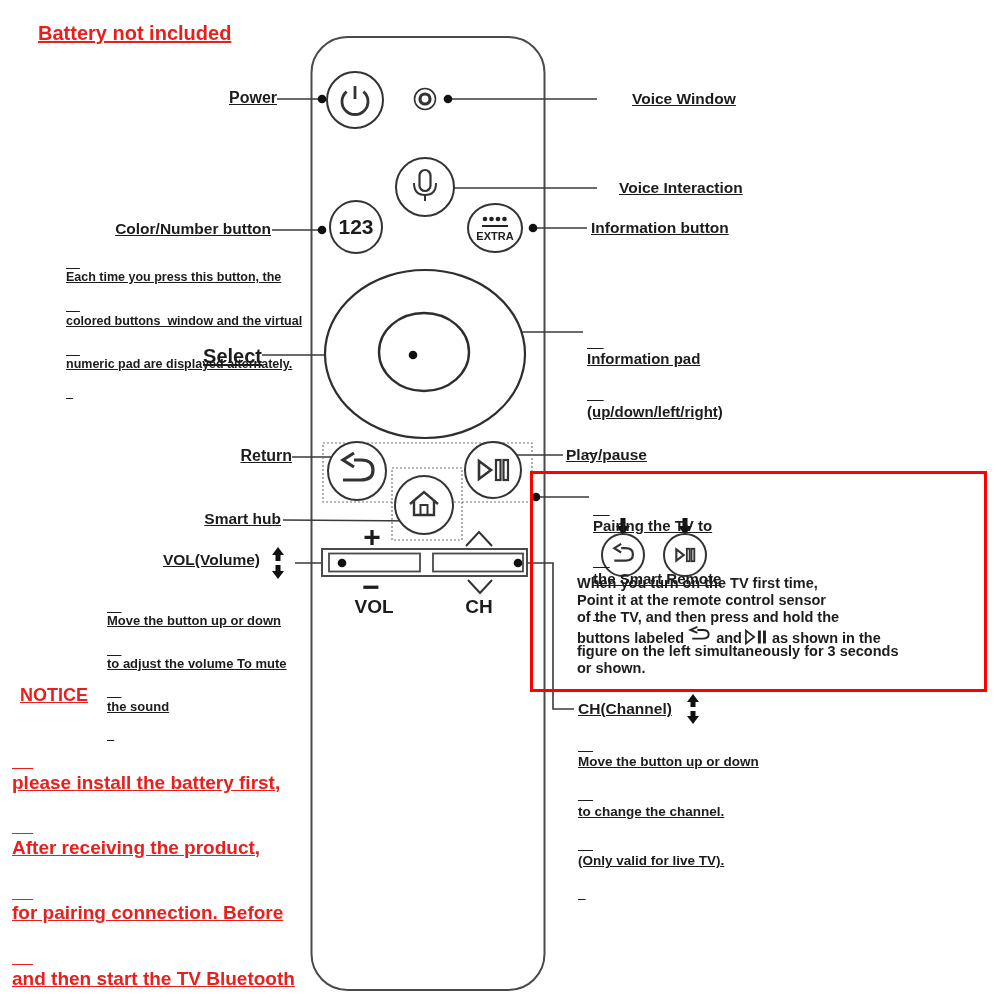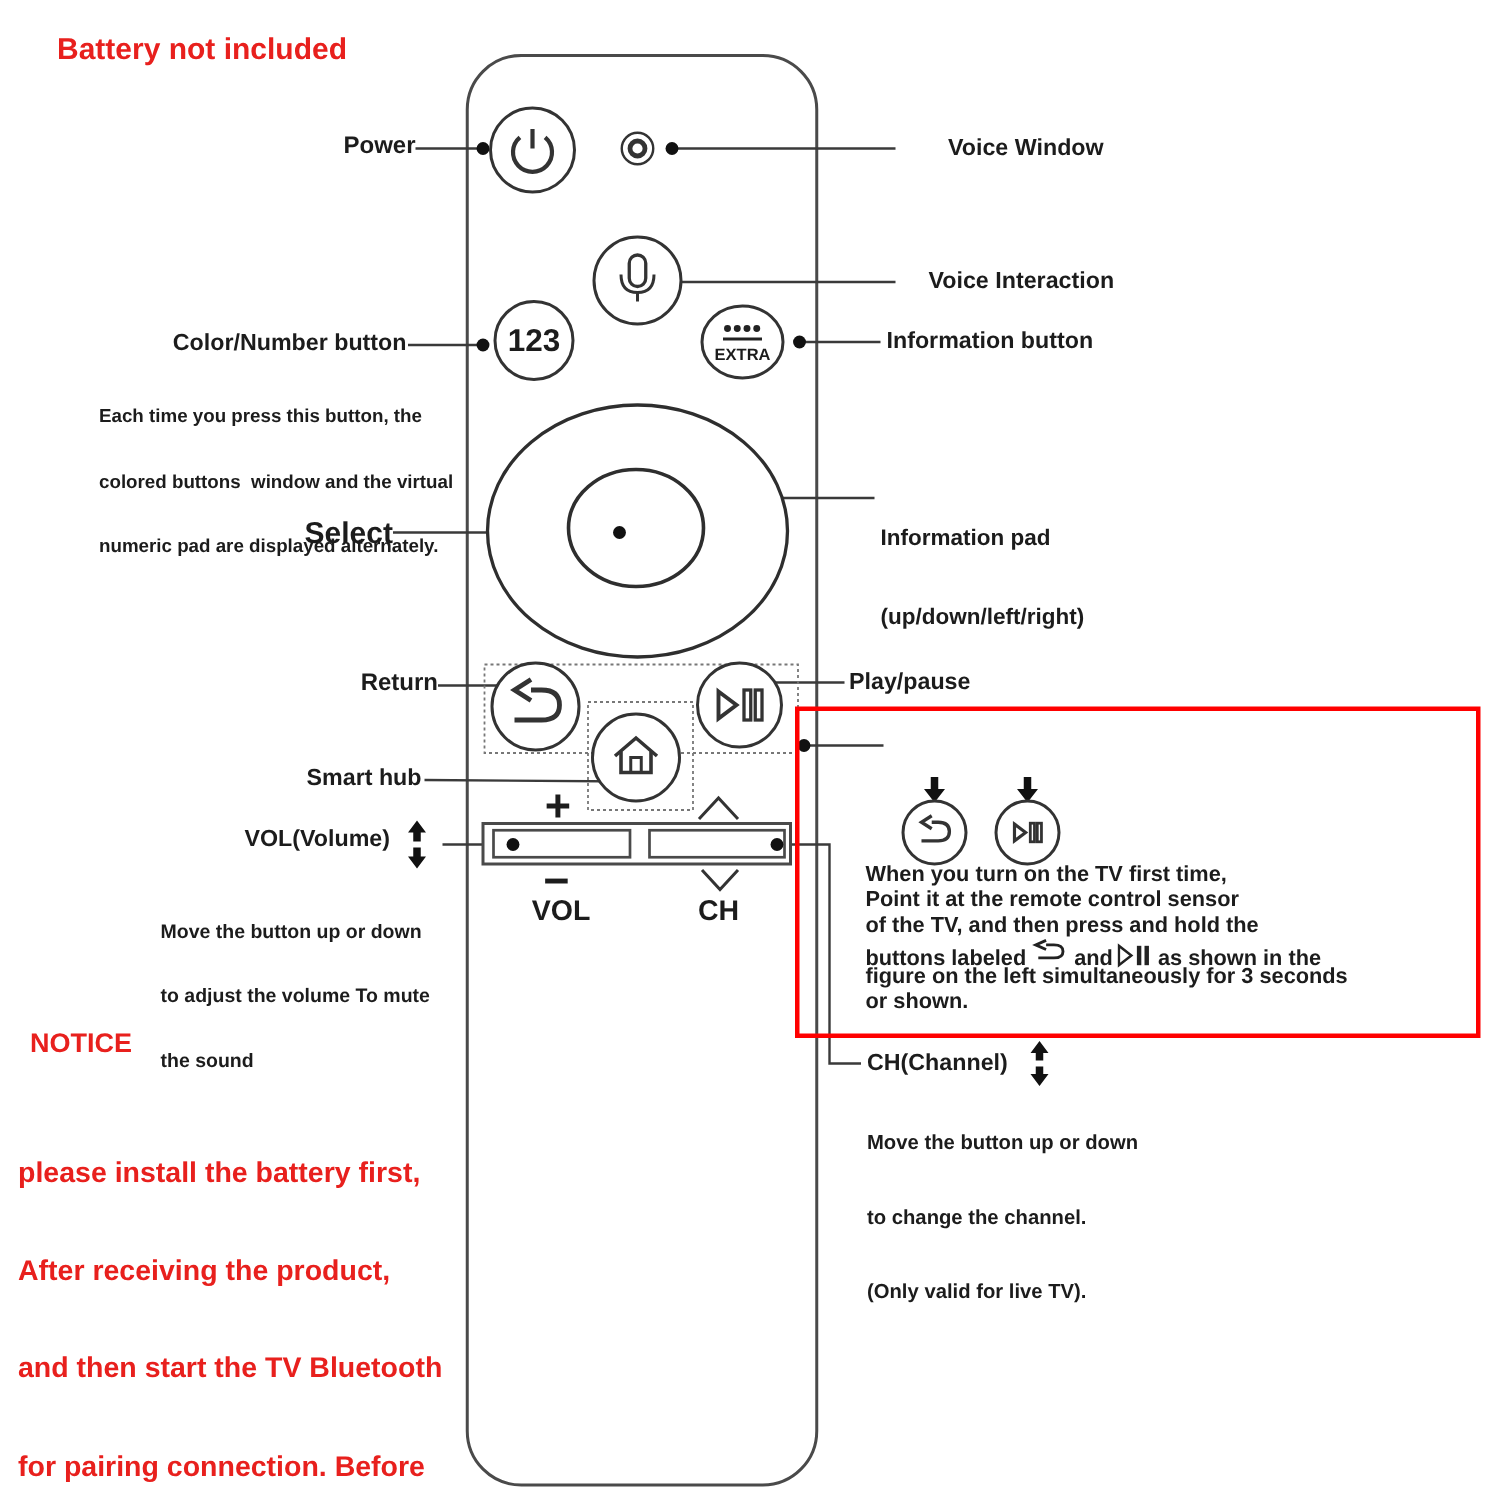--- a/index.html
+++ b/index.html
@@ -1,19 +1,19 @@
 <!DOCTYPE html>
 <html><head>
 <meta charset="utf-8">
 <style>
   html,body{margin:0;padding:0;background:#ffffff;}
   #stage{position:relative;width:1001px;height:1001px;background:#fff;overflow:hidden;
          font-family:"Liberation Sans",sans-serif;color:#1c1c1c;}
   #draw{position:absolute;left:0;top:0;}
-  .lbl{position:absolute;font-weight:bold;white-space:pre;}
+  .lbl{position:absolute;font-weight:bold;white-space:pre;text-decoration:underline;}
   .red{color:#e8201d;}
   .rline{line-height:14.5px;font-size:12.5px;}
   .pairing-box{position:absolute;left:530px;top:471px;width:457px;height:221px;
                border:3px solid #ff0000;box-sizing:border-box;}
   .pline{position:absolute;font-weight:bold;font-size:14.5px;white-space:pre;}
   .inline-ico{vertical-align:-3px;margin:0 3px;}
   svg text{font-family:"Liberation Sans",sans-serif;}
 </style>
 </head>
 <body>
@@ -174,22 +174,22 @@
     </g>
   </svg>
 
   <div class="pairing-box"></div>
 
   <div class="lbl red" style="left:38px;top:22px;font-size:20px;">Battery not included</div>
   <div class="lbl red" style="left:20px;top:685px;font-size:18px;">NOTICE</div>
   <div class="lbl red" style="left:12px;top:728px;font-size:19px;line-height:21.8px;">
     <div>please install the battery first,</div>
     <div>After receiving the product,</div>
+    <div>for pairing connection. Before</div>
     <div>and then start the TV Bluetooth</div>
-    <div>for pairing connection. Before</div>
     
     
     
     
   </div>
 
   <div class="lbl" style="left:170px;top:89px;width:107px;text-align:right;font-size:16px;">Power</div>
   <div class="lbl" style="left:75px;top:220px;width:196px;text-align:right;font-size:15.5px;">Color/Number button</div>
   <div class="lbl rline" style="left:66px;top:241px;">
     <div>Each time you press this button, the</div>
@@ -214,20 +214,24 @@
     <div>(up/down/left/right)</div>
   </div>
   <div class="lbl" style="left:566px;top:446px;font-size:15.5px;">Play/pause</div>
   <div class="lbl" style="left:578px;top:700px;font-size:15.5px;">CH(Channel)</div>
   <div class="lbl" style="left:578px;top:721px;font-size:13.5px;line-height:16.5px;">
     <div>Move the button up or down</div>
     <div>to change the channel.</div>
     <div>(Only valid for live TV).</div>
   </div>
 
+  <div class="lbl" style="left:593px;top:482px;font-size:15px;line-height:17.5px;">
+    <div>Pairing the TV to</div>
+    <div>the Smart Remote</div>
+  </div>
   <div class="pline" style="left:577px;top:575px;">When you turn on the TV first time,</div>
   <div class="pline" style="left:577px;top:592px;">Point it at the remote control sensor</div>
   <div class="pline" style="left:577px;top:609px;">of the TV, and then press and hold the</div>
   <div class="pline" style="left:577px;top:626px;"><span>buttons labeled</span><svg class="inline-ico" width="26" height="20" viewBox="0 0 30 22">
         <g stroke="#222" stroke-width="2.2" fill="none">
           <path d="M 12,4 H 18 Q 25,4 25,9 Q 25,14 18,14 H 6"></path>
           <path d="M 12,0.5 L 4,4 L 12,7.5"></path>
         </g>
       </svg><span>and</span><svg class="inline-ico" width="24" height="18" viewBox="0 0 26 18">
         <path d="M 1,2 L 10,9 L 1,16 Z" fill="none" stroke="#222" stroke-width="1.8"></path>

